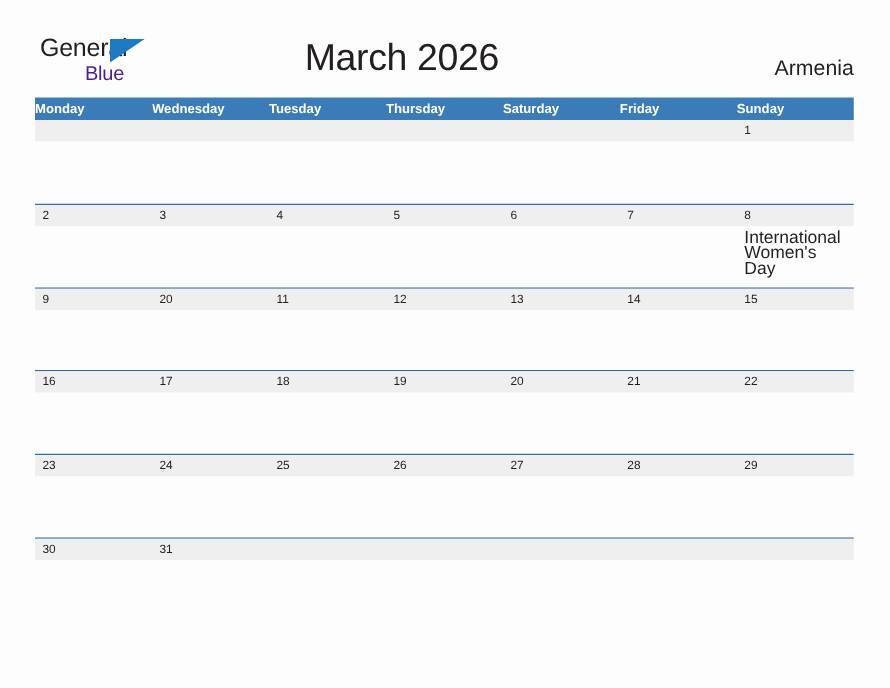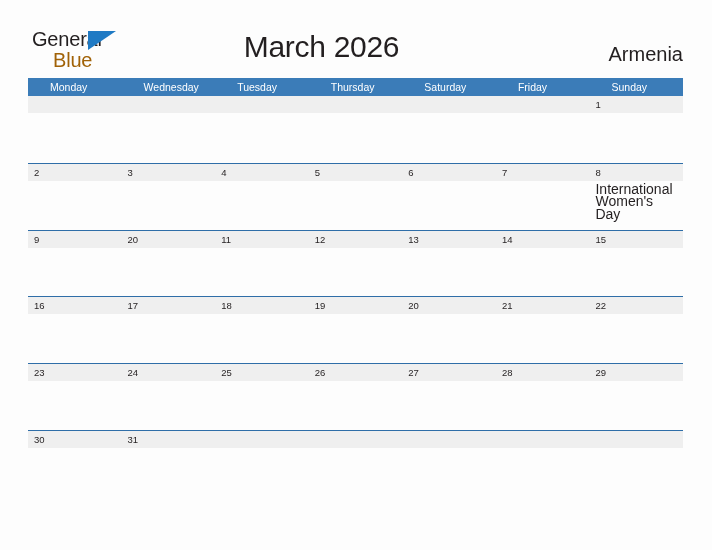--- a/index.html
+++ b/index.html
@@ -41,25 +41,25 @@
   }
   .logo-general {
     display: block;
     font-size: 20px;
     color: #231f20;
     letter-spacing: -0.2px;
     line-height: 21px;
   }
   .logo-blue {
     display: block;
-    font-size: 20px;
-    color: #a16207;
+    font-size: 16px;
+    color: #4c1d95;
     letter-spacing: -0.2px;
     line-height: 20px;
-    margin-left: 21px;
+    margin-left: 36px;
   }
   .logo-flag {
     position: absolute;
     left: 56px;
     top: 2px;
     width: 30px;
     height: 20px;
     overflow: hidden;
   }
   .logo-flag svg { display: block; }
@@ -73,21 +73,21 @@
     font-size: 30px;
     color: #231f20;
     line-height: 36px;
     letter-spacing: -0.3px;
   }
 
   .country {
     position: absolute;
     right: 29px;
     top: 46px;
-    font-size: 20px;
+    font-size: 17px;
     color: #231f20;
     line-height: 17px;
   }
 
   
   .calendar {
     position: absolute;
     left: 28px;
     top: 78px;
     width: 655px;
@@ -97,23 +97,24 @@
     display: flex;
     width: 655px;
     height: 18px;
     background: #3b7cb8;
   }
   .weekday {
     flex: 1 1 0;
     color: #ffffff;
     font-size: 10.5px;
     line-height: 18px;
-    padding-left: 22px;
+    padding-left: 0;
     white-space: nowrap;
     overflow: hidden;
+    font-weight: bold;
   }
 
   .week-row {
     position: relative;
     width: 655px;
     height: 66.8px;
     border-top: 1.5px solid #2f6ea8;
   }
   .week-row:first-of-type { border-top: none; }
 

